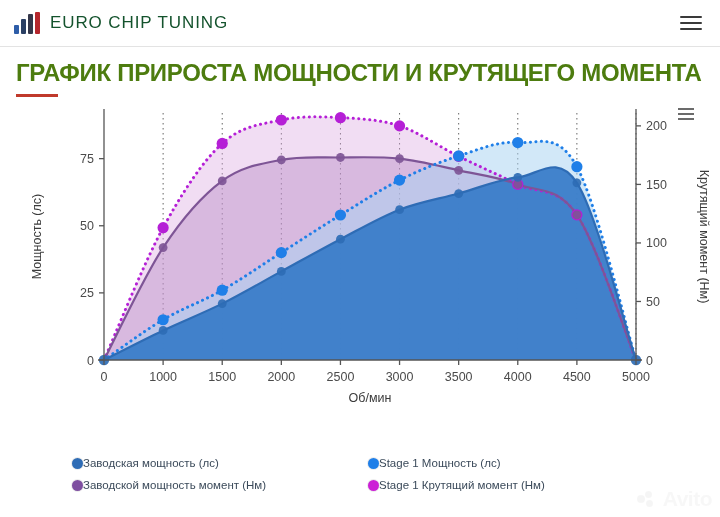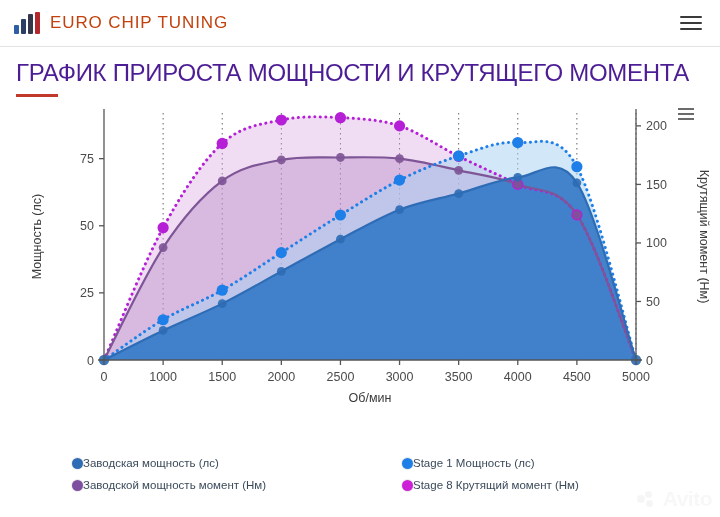--- a/index.html
+++ b/index.html
@@ -9,40 +9,40 @@
   .topbar{height:47px;display:flex;align-items:center;justify-content:space-between;
           padding:0 18px 0 14px;box-sizing:border-box;background:#fff;
           border-bottom:1px solid #e3e3e3;}
   .brand{display:flex;align-items:center;gap:10px;}
   .logo-bars{display:flex;align-items:flex-end;gap:2px;height:22px;}
   .logo-bars i{display:block;width:5px;border-radius:1px;}
   .bar1{height:9px;background:#2e5da8;}
   .bar2{height:15px;background:#2a3f63;}
   .bar3{height:20px;background:#34374a;}
   .bar4{height:22px;background:#b4272d;}
-  .brand-name{font-size:17px;letter-spacing:.9px;color:#c2410c;font-weight:400;
+  .brand-name{font-size:17px;letter-spacing:.9px;color:#14532d;font-weight:400;
               font-family:"Liberation Sans",sans-serif;}
   .hamburger{display:flex;flex-direction:column;gap:4px;cursor:pointer;}
   .hamburger span{display:block;width:22px;height:2px;background:#3a3a3a;border-radius:1px;}
 
   
   .title-wrap{padding:13px 16px 0 16px;}
-  .page-title{font-size:24px;font-weight:normal;color:#4c1d95;letter-spacing:-.3px;
+  .page-title{font-size:24px;font-weight:bold;color:#4d7c0f;letter-spacing:-.3px;
               line-height:1.06;white-space:nowrap;font-family:"Liberation Sans",sans-serif;}
   .title-rule{width:42px;height:3px;background:#c0392b;margin-top:9px;}
 
   
   .chart-area{position:relative;width:720px;height:330px;margin-top:6px;}
   svg{display:block;}
 
   
   .legend{position:absolute;left:0;top:452px;width:720px;height:52px;}
   .legend-col{position:absolute;}
   .legend-col.left{left:72px;top:0;}
-  .legend-col.right{left:402px;top:0;}
+  .legend-col.right{left:368px;top:0;}
   .legend-item{display:flex;align-items:center;gap:0;height:22px;}
   .legend-dot{width:11px;height:11px;border-radius:50%;flex:0 0 auto;
               box-shadow:0 0 0 1px rgba(0,0,0,.08);}
   .legend-label{font-size:11.5px;color:#3b4a5a;white-space:nowrap;
                 font-family:"Liberation Sans",sans-serif;}
 
   .watermark{position:absolute;right:8px;bottom:6px;display:flex;align-items:center;
              gap:4px;opacity:.5;pointer-events:none;}
   .wm-circles{position:relative;width:22px;height:16px;}
   .wm-circles b{position:absolute;display:block;border-radius:50%;background:#ededed;}
@@ -188,21 +188,21 @@
       <span class="legend-label">Заводской мощность момент (Нм)</span>
     </div>
   </div>
   <div class="legend-col right">
     <div class="legend-item">
       <span class="legend-dot" style="background:#1f7fe8"></span>
       <span class="legend-label">Stage 1 Мощность (лс)</span>
     </div>
     <div class="legend-item">
       <span class="legend-dot" style="background:#cc1fd6"></span>
-      <span class="legend-label">Stage 8 Крутящий момент (Нм)</span>
+      <span class="legend-label">Stage 1 Крутящий момент (Нм)</span>
     </div>
   </div>
 </div>
 
 <div class="watermark">
   <span class="wm-circles">
     <b style="width:8px;height:8px;left:0;top:4px;"></b>
     <b style="width:7px;height:7px;left:8px;top:0;"></b>
     <b style="width:7px;height:7px;left:9px;top:9px;"></b>
   </span>

